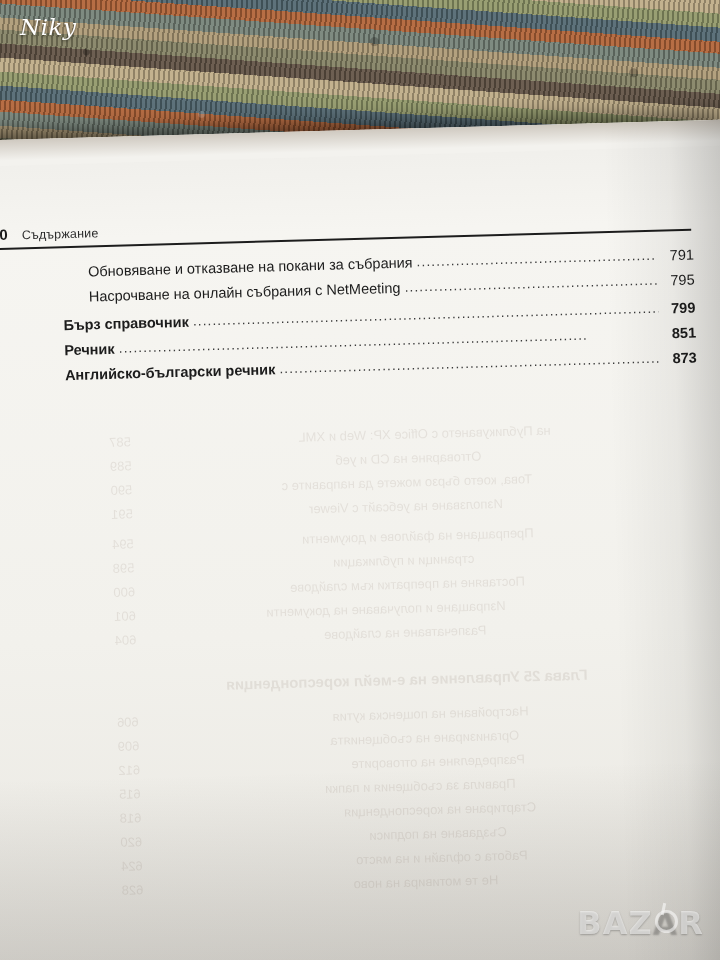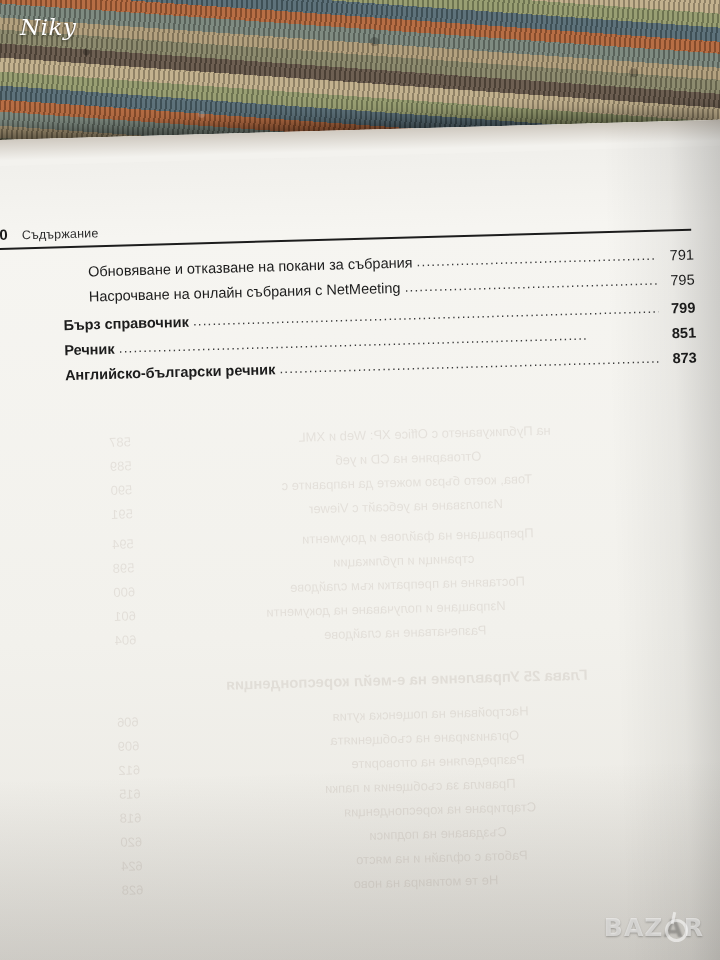--- a/index.html
+++ b/index.html
@@ -193,21 +193,21 @@
     font-size: 23px;
     font-family: "DejaVu Serif", serif;
     font-style: italic;
     text-shadow: 0 1px 3px rgba(0,0,0,0.55);
     letter-spacing: 0.5px;
   }
   .bazar {
     position: absolute;
     right: 16px;
     bottom: 18px;
-    font-size: 25px;
+    font-size: 32px;
     font-weight: bold;
     letter-spacing: 1px;
     color: rgba(255,255,255,0.55);
     text-shadow: 0 1px 2px rgba(0,0,0,0.25);
     font-family: "DejaVu Sans", sans-serif;
   }
   .bazar .o {
     display: inline-block;
     position: relative;
     color: rgba(255,255,255,0.0);

